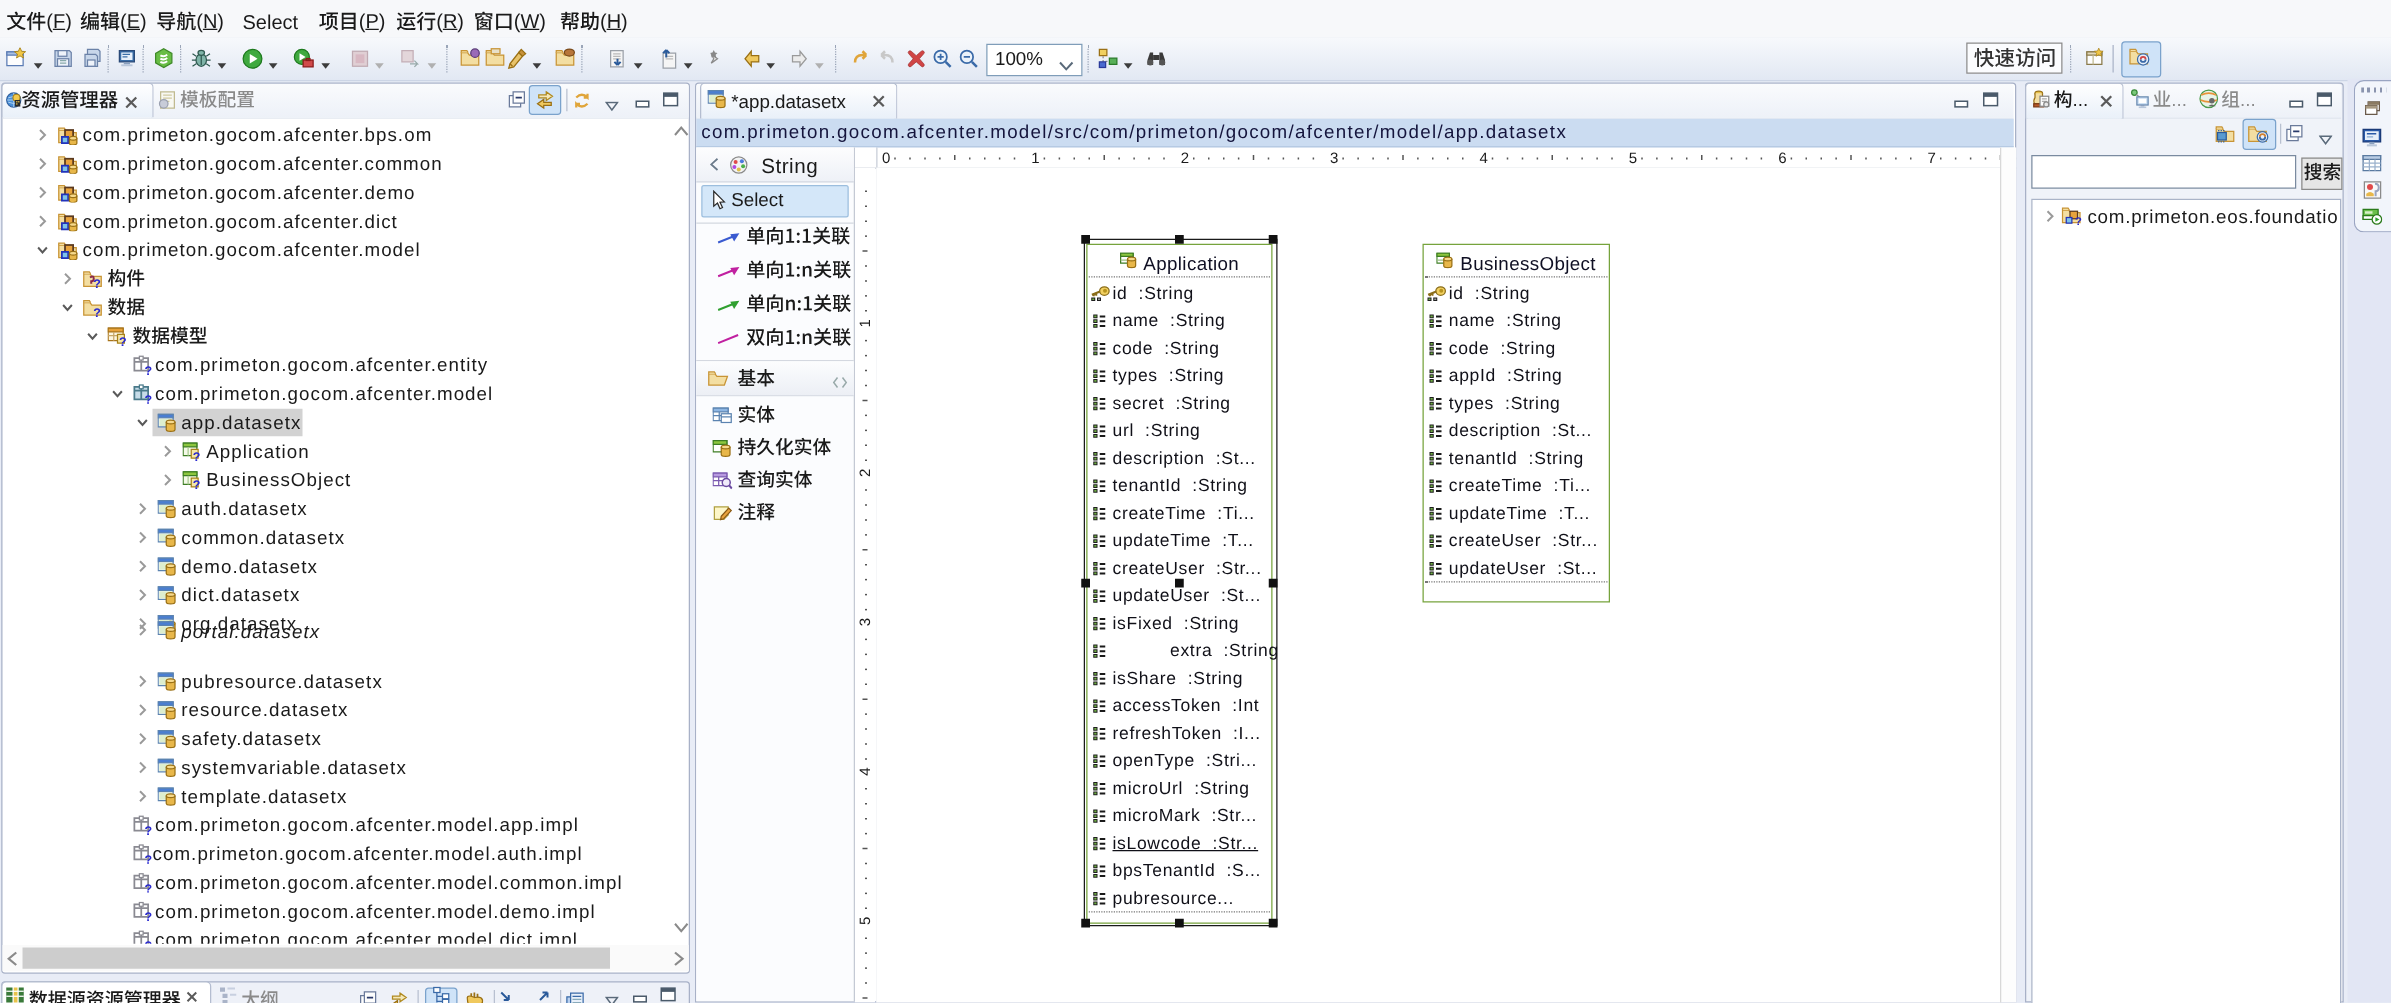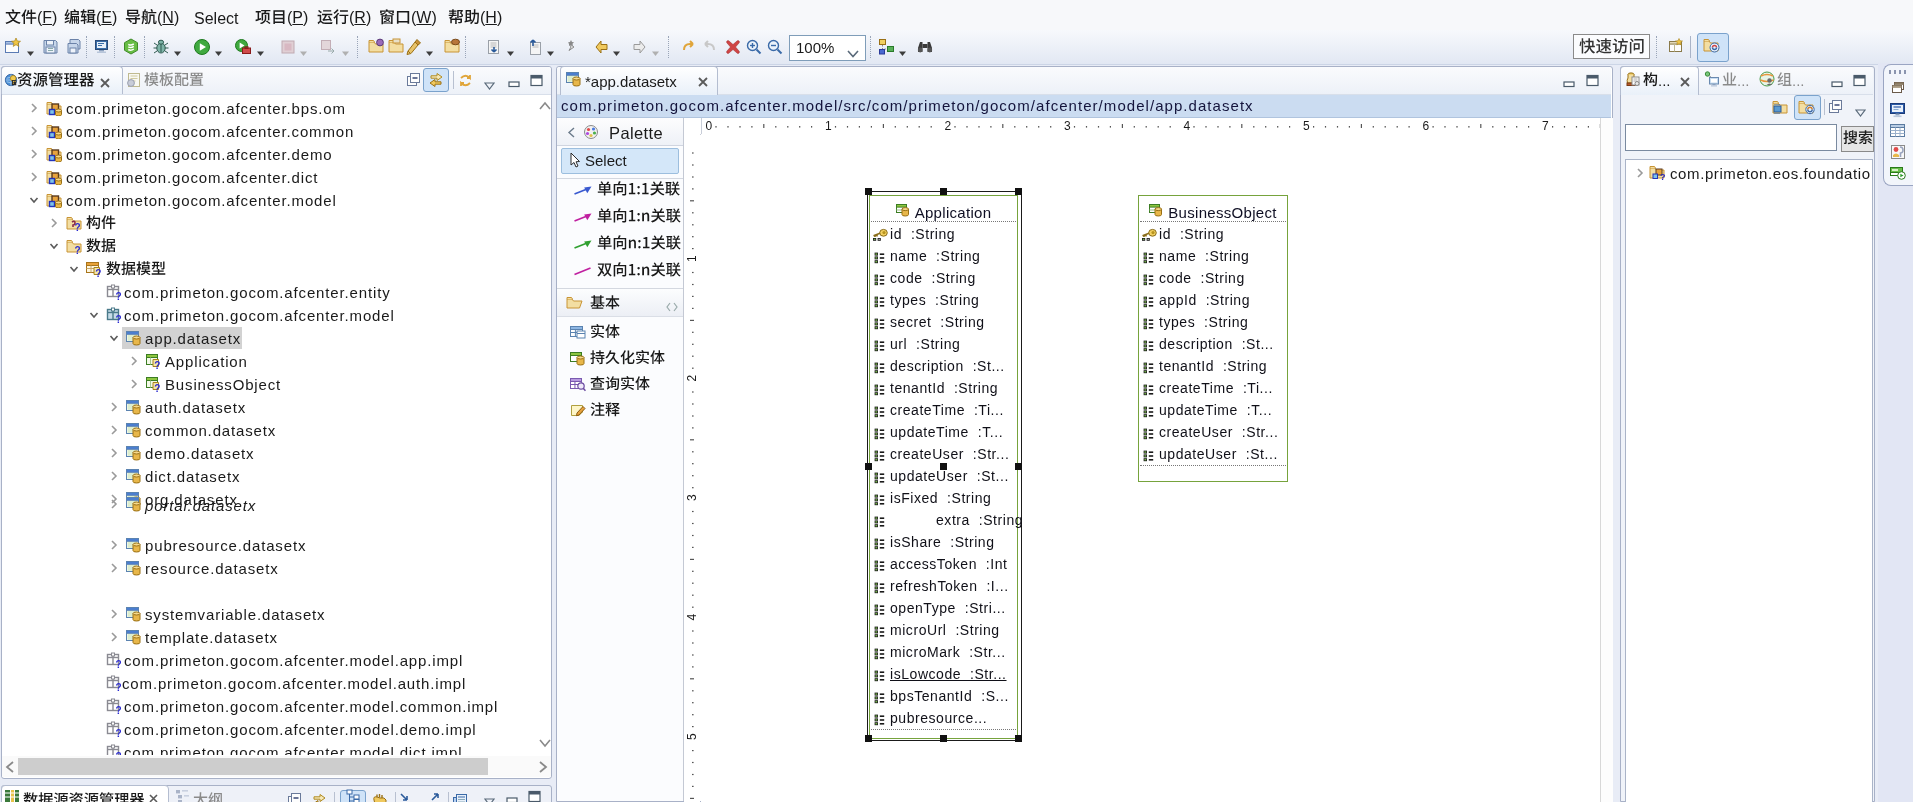--- a/index.html
+++ b/index.html
@@ -556,20 +556,33 @@
           </svg></div>
         <div class="ab" style="left:124px;top:3px;"><svg width="16" height="16" viewBox="0 0 16 16">
             <rect x="0.5" y="1.5" width="12" height="10" fill="#fdfdfd" stroke="#5b83b0"></rect>
             <rect x="0.5" y="1.5" width="12" height="2.8" fill="#4a7ed2" stroke="#5b83b0"></rect>
             <rect x="1.5" y="5" width="10" height="5.8" fill="#ddeece"></rect>
             <path d="M7 7.5 L7 13.5 A 3.5 1.5 0 0 0 14 13.5 L14 7.5" fill="#e8b74a" stroke="#9a7015"></path>
             <ellipse cx="10.5" cy="7.5" rx="3.5" ry="1.5" fill="#f6d98c" stroke="#9a7015"></ellipse>
           </svg></div>
         <div class="ab t1" style="left:143px;top:3.5px;">resource.datasetx</div>
       </div>
+<div class="ab" style="left:0;top:484.5px;width:534px;height:23px;">
+        <div class="ab" style="left:104px;top:3px;"><svg width="16" height="16" viewBox="0 0 16 16">
+            <path d="M6 4 L10 8 L6 12" fill="none" stroke="#9a9a9a" stroke-width="1.6"></path>
+          </svg></div>
+        <div class="ab" style="left:124px;top:3px;"><svg width="16" height="16" viewBox="0 0 16 16">
+            <rect x="0.5" y="1.5" width="12" height="10" fill="#fdfdfd" stroke="#5b83b0"></rect>
+            <rect x="0.5" y="1.5" width="12" height="2.8" fill="#4a7ed2" stroke="#5b83b0"></rect>
+            <rect x="1.5" y="5" width="10" height="5.8" fill="#ddeece"></rect>
+            <path d="M7 7.5 L7 13.5 A 3.5 1.5 0 0 0 14 13.5 L14 7.5" fill="#e8b74a" stroke="#9a7015"></path>
+            <ellipse cx="10.5" cy="7.5" rx="3.5" ry="1.5" fill="#f6d98c" stroke="#9a7015"></ellipse>
+          </svg></div>
+        <div class="ab t1" style="left:143px;top:3.5px;">safety.datasetx</div>
+      </div>
 <div class="ab" style="left:0;top:507.5px;width:534px;height:23px;">
         <div class="ab" style="left:104px;top:3px;"><svg width="16" height="16" viewBox="0 0 16 16">
             <path d="M6 4 L10 8 L6 12" fill="none" stroke="#9a9a9a" stroke-width="1.6"></path>
           </svg></div>
         <div class="ab" style="left:124px;top:3px;"><svg width="16" height="16" viewBox="0 0 16 16">
             <rect x="0.5" y="1.5" width="12" height="10" fill="#fdfdfd" stroke="#5b83b0"></rect>
             <rect x="0.5" y="1.5" width="12" height="2.8" fill="#4a7ed2" stroke="#5b83b0"></rect>
             <rect x="1.5" y="5" width="10" height="5.8" fill="#ddeece"></rect>
             <path d="M7 7.5 L7 13.5 A 3.5 1.5 0 0 0 14 13.5 L14 7.5" fill="#e8b74a" stroke="#9a7015"></path>
             <ellipse cx="10.5" cy="7.5" rx="3.5" ry="1.5" fill="#f6d98c" stroke="#9a7015"></ellipse>
@@ -757,21 +770,21 @@
         <path d="M8 2 L3 6.5 L8 11" fill="none" stroke="#6a7a8a" stroke-width="1.4"></path>
       </svg></div>
 <div class="ab" style="left:583px;top:124px;"><svg width="16" height="16" viewBox="0 0 16 16">
         <circle cx="8" cy="8" r="6.5" fill="#f2f2f2" stroke="#8a8a8a"></circle>
         <circle cx="5.5" cy="5.5" r="1.6" fill="#e04a4a"></circle>
         <circle cx="10.5" cy="5" r="1.6" fill="#4a7ae0"></circle>
         <circle cx="11.5" cy="9" r="1.6" fill="#4ab04a"></circle>
         <circle cx="8" cy="11.5" r="1.6" fill="#e0c04a"></circle>
         <circle cx="4.5" cy="9.5" r="1.6" fill="#b04ae0"></circle>
       </svg></div>
-<div class="ab tl" style="left:609px;top:123.5px;font-size:16.5px;letter-spacing:0.4px;color:#1a1a1a;">Palette</div>
+<div class="ab tl" style="left:609px;top:123.5px;font-size:16.5px;letter-spacing:0.4px;color:#1a1a1a;">String</div>
 <div class="ab" style="left:561px;top:148px;width:118px;height:26px;background:#d4e7f9;border:1px solid #9cbede;border-radius:2px;box-sizing:border-box;"></div>
 <div class="ab" style="left:567px;top:152px;"><svg width="14" height="16" viewBox="0 0 14 16">
         <path d="M4 1 L4 13 L7 10.5 L9 15 L11 14 L9 9.8 L12.5 9.5 Z" fill="#fff" stroke="#2a2a2a"></path>
       </svg></div>
 <div class="ab tl" style="left:585px;top:152px;font-size:15px;color:#1a1a1a;">Select</div>
 <div class="ab" style="left:557px;top:178px;width:126px;height:1px;background:#d4d8e0;"></div>
 <div class="ab" style="left:574px;top:183px;"><svg width="18" height="14" viewBox="0 0 18 14">
         <line x1="0.5" y1="11" x2="12.5" y2="6.2" stroke="#3a5ad0" stroke-width="1.7"></line>
         <path d="M17.5 3.6 L10.2 4.4 L13.3 10.2 Z" fill="#3a5ad0"></path>
       </svg></div>

